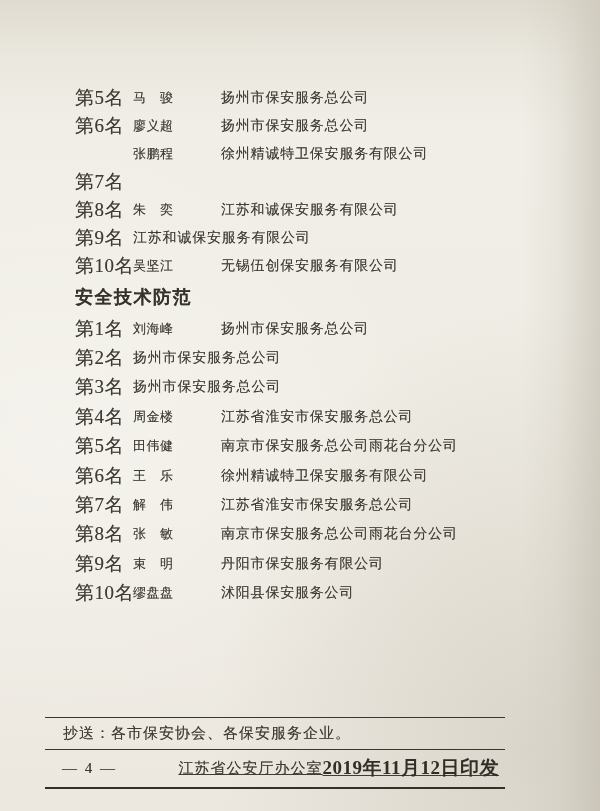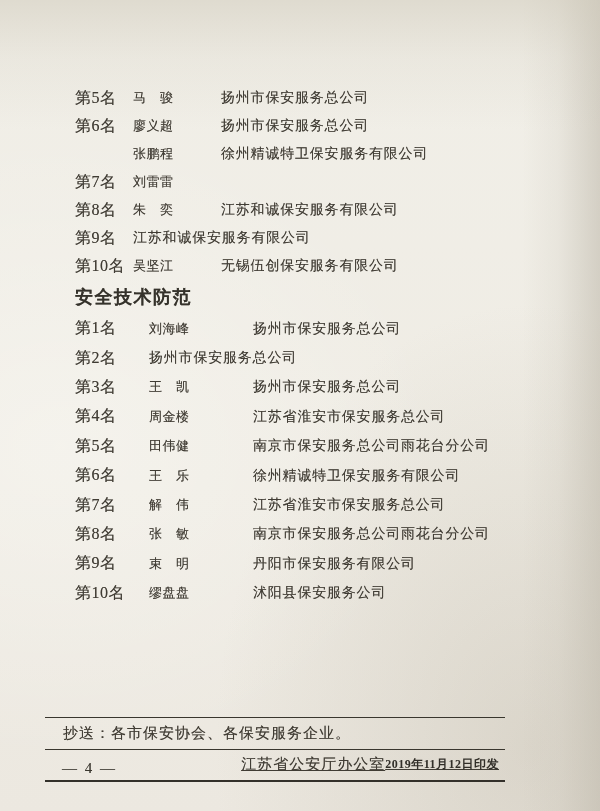--- a/index.html
+++ b/index.html
@@ -12,39 +12,39 @@
     color:#403c34;
     background:
       linear-gradient(180deg, rgba(205,199,183,0.50) 0%, rgba(205,199,183,0.18) 7%, rgba(205,199,183,0) 16%),
       linear-gradient(270deg, rgba(188,182,168,0.55) 0%, rgba(188,182,168,0.15) 7%, rgba(188,182,168,0) 13%),
       radial-gradient(ellipse at 88% 92%, rgba(176,168,150,0.30), rgba(176,168,150,0) 42%),
       radial-gradient(ellipse at 10% 55%, rgba(255,255,252,0.35), rgba(255,255,252,0) 50%),
       linear-gradient(180deg,#f1efe8 0%, #efece4 60%, #ece8e0 100%);
   }
   .list{position:absolute;left:75px;top:84px;right:36px;}
   .row{display:flex;align-items:center;height:28px;}
-  .sec2 .row{height:29.4px;gap:16px;}
-  .rank{width:58px;font-size:16px;letter-spacing:0.5px;white-space:nowrap;}
+  .sec2 .row{height:29.4px;}
+  .rank{width:58px;font-size:19px;letter-spacing:0.5px;white-space:nowrap;}
   .name{width:88px;font-size:13px;letter-spacing:0.5px;white-space:nowrap;}
   .company{flex:1;font-size:14px;letter-spacing:0.8px;white-space:nowrap;}
   .row span{text-shadow:0 0 0.5px rgba(64,60,52,0.55);}
   .section-title{
     height:34px;display:flex;align-items:center;
     font-family:"Liberation Sans","DejaVu Sans",sans-serif;
     font-weight:700;font-size:18px;letter-spacing:1.5px;color:#35322b;
     text-shadow:0 0 0.6px rgba(53,50,43,0.6);
     text-align:right;
   }
   .footer{position:absolute;left:45px;top:717px;width:460px;font-size:15px;}
   .rule{border-top:1.6px solid #39362e;}
   .rule-thick{border-top:2.6px solid #33302a;}
   .cc-line{padding:6px 0 6px 18px;letter-spacing:1px;text-shadow:0 0 0.5px rgba(64,60,52,0.55);}
   .issuer-row{display:flex;justify-content:flex-end;align-items:center;padding:5px 6px 6px 18px;text-decoration:underline;}
   .issuer{letter-spacing:1px;text-shadow:0 0 0.5px rgba(64,60,52,0.55);}
-  .issue-date{font-weight:700;font-size:12px;letter-spacing:0.5px;color:#312e28;}
+  .issue-date{font-weight:700;font-size:19px;letter-spacing:0.5px;color:#312e28;}
   .page-number{
     position:absolute;left:62px;top:760px;
     font-size:15px;letter-spacing:2px;color:#3a372f;
     text-shadow:0 0 0.5px rgba(64,60,52,0.5);
   }
 </style>
 </head>
 <body>
 
 <div class="page">
@@ -62,21 +62,20 @@
         <span class="name">廖义超</span>
         <span class="company">扬州市保安服务总公司</span>
       </div>
       <div class="row">
         <span class="rank"></span>
         <span class="name">张鹏程</span>
         <span class="company">徐州精诚特卫保安服务有限公司</span>
       </div>
       <div class="row">
         <span class="rank">第7名</span>
-        <span class="name">刘雷雷</span>
       </div>
       <div class="row">
         <span class="rank">第8名</span>
         <span class="name">朱　奕</span>
         <span class="company">江苏和诚保安服务有限公司</span>
       </div>
       <div class="row">
         <span class="rank">第9名</span>
         <span class="company">江苏和诚保安服务有限公司</span>
       </div>
@@ -94,21 +93,20 @@
         <span class="rank">第1名</span>
         <span class="name">刘海峰</span>
         <span class="company">扬州市保安服务总公司</span>
       </div>
       <div class="row">
         <span class="rank">第2名</span>
         <span class="company">扬州市保安服务总公司</span>
       </div>
       <div class="row">
         <span class="rank">第3名</span>
-        <span class="name">王　凯</span>
         <span class="company">扬州市保安服务总公司</span>
       </div>
       <div class="row">
         <span class="rank">第4名</span>
         <span class="name">周金楼</span>
         <span class="company">江苏省淮安市保安服务总公司</span>
       </div>
       <div class="row">
         <span class="rank">第5名</span>
         <span class="name">田伟健</span>

